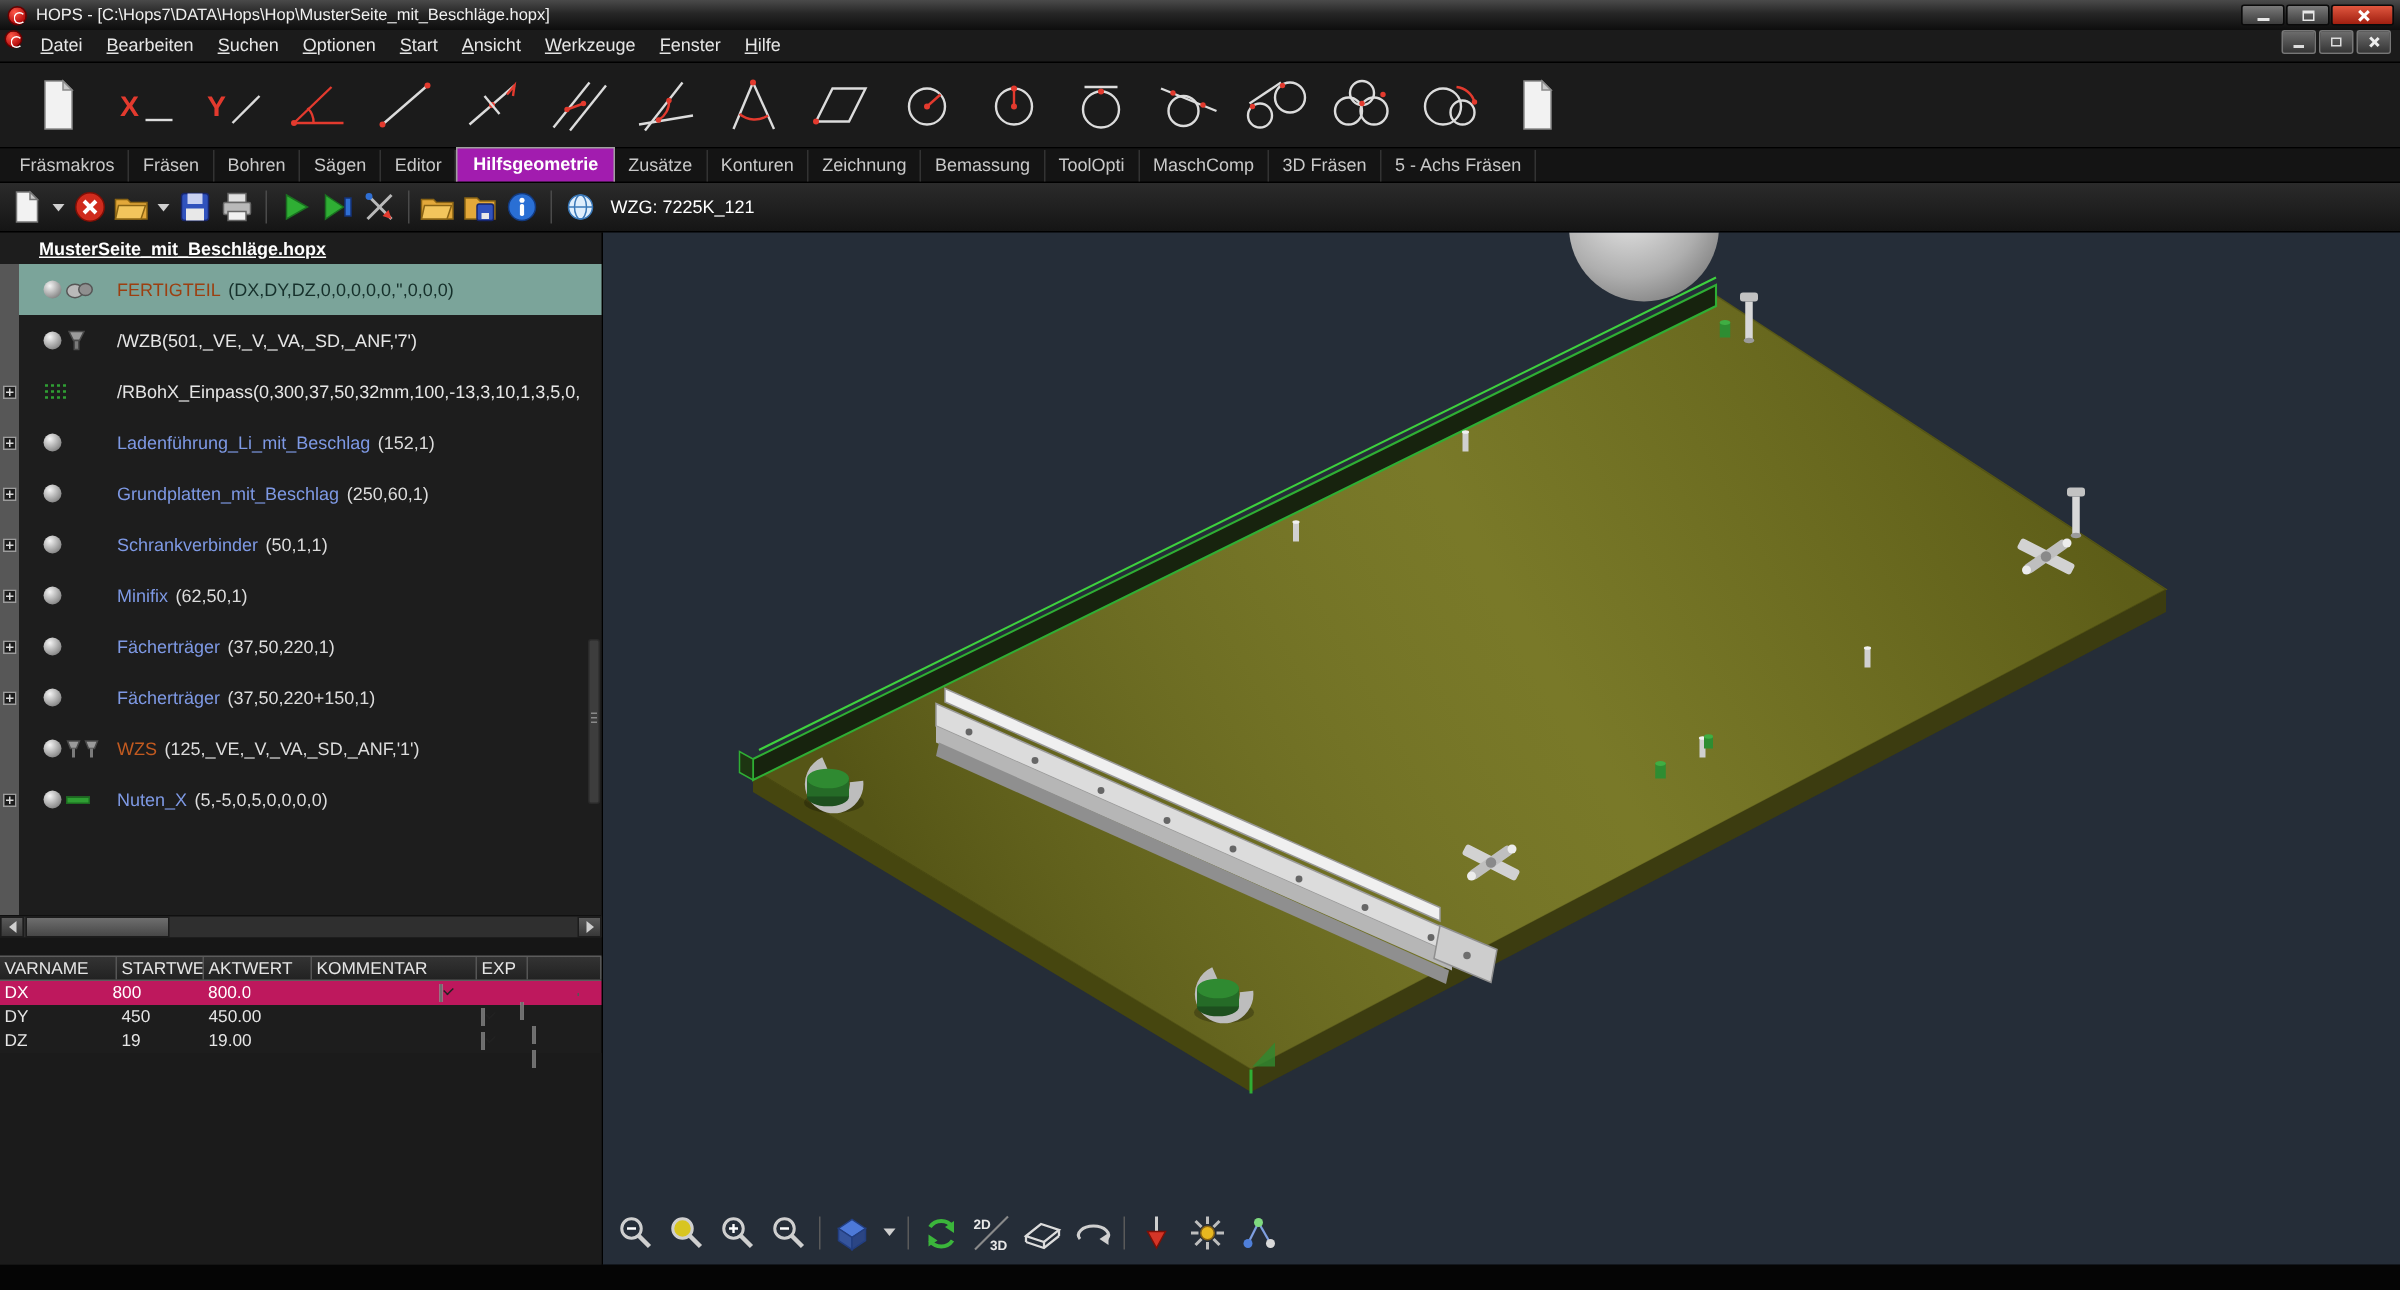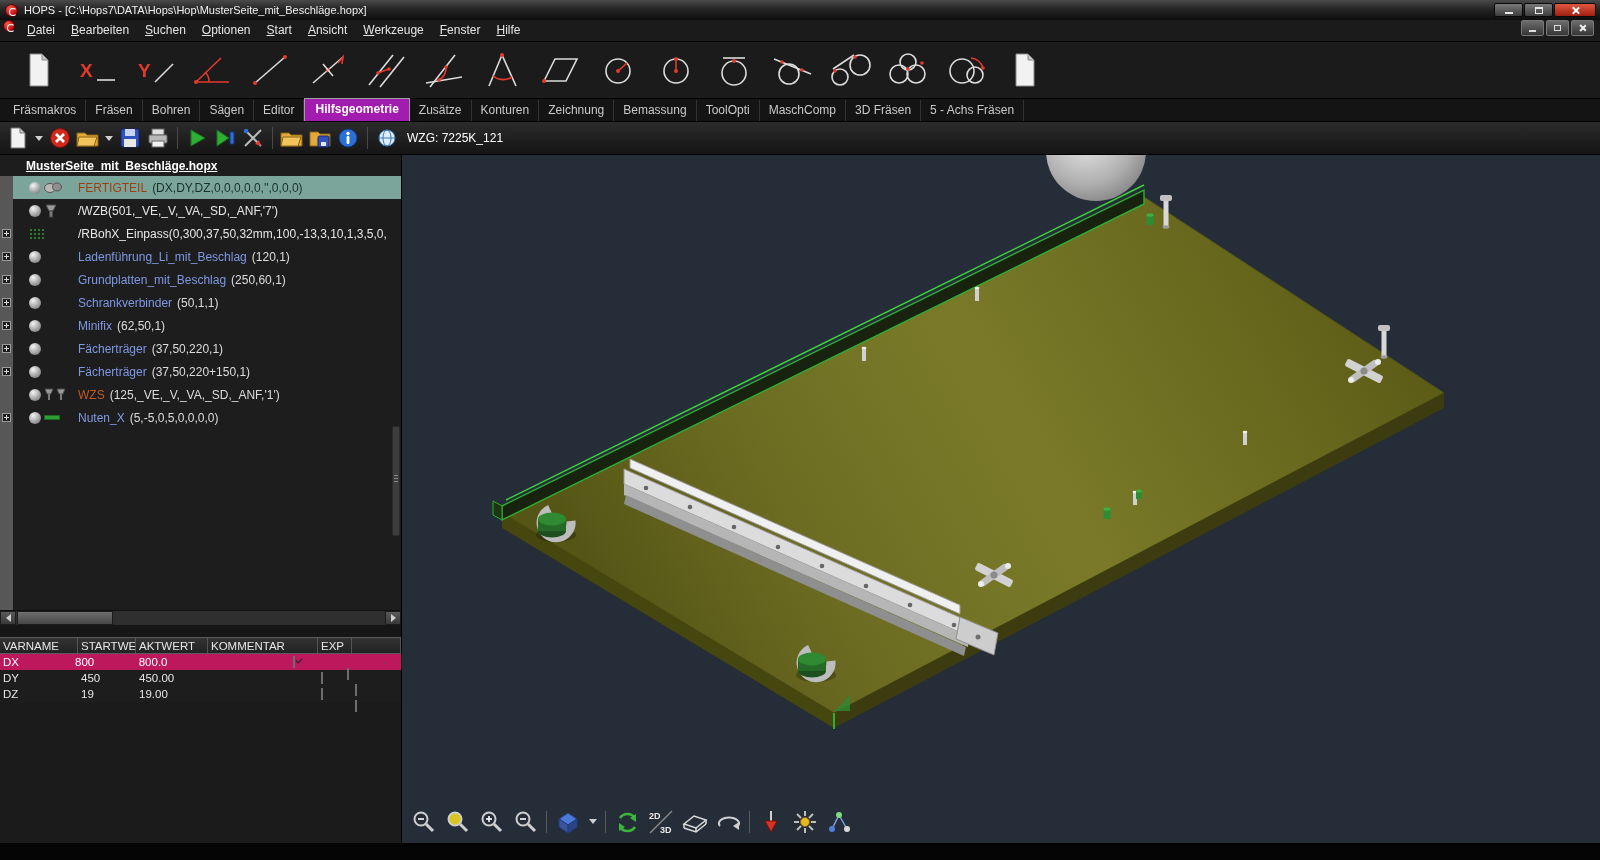--- a/index.html
+++ b/index.html
@@ -54,21 +54,21 @@
 
   
   .content { display:flex; height:688px; }
 
   
   .left { width:402px; background:#1d1d1d; display:flex; flex-direction:column; border-right:1px solid #000; position:relative; }
   .tree-header { height:21px; display:flex; align-items:center; color:#fff; font-size:12px; padding-left:26px; }
   .fname { font-weight:bold; text-decoration:underline; white-space:nowrap; }
   .zeile { margin-left:auto; margin-right:46px; font-size:11px; color:#e8e8e8;margin-top:44px; }
   .tree-body { height:434px; position:relative; background:linear-gradient(90deg,#575757 0 13px,#1d1d1d 13px); }
-  .trow { height:23px; display:flex; align-items:center; font-size:12px; color:#e4e4e4; padding-left:2px; white-space:nowrap; }
+  .trow { height:34px; display:flex; align-items:center; font-size:12px; color:#e4e4e4; padding-left:2px; white-space:nowrap; }
   .trow.sel { background:linear-gradient(90deg, rgba(0,0,0,0) 0 13px, #7ba49a 13px); }
   .gutter { width:11px; display:flex; align-items:center; flex:0 0 auto; }
   .plus { width:9px; height:9px; border:1px solid #9d9d9d; background:#1d1d1d; position:relative; }
   .plus::before { content:""; position:absolute; left:1px; top:3px; width:5px; height:1px; background:#d8d8d8; }
   .plus::after { content:""; position:absolute; left:3px; top:1px; width:1px; height:5px; background:#d8d8d8; }
   .nico { margin-left:16px; width:48px; display:flex; align-items:center; gap:3px; flex:0 0 auto; }
   .ncirc { width:12px; height:12px; border-radius:50%; background:radial-gradient(circle at 35% 30%, #f4f4f4, #969696 65%, #606060); flex:0 0 auto; }
   .nlab { margin-left:1px; }
   .npar { margin-left:5px; color:#dcdcdc; }
   .t-orange { color:#c25a20; }
@@ -445,21 +445,21 @@
           <span class="npar"></span>
         </div>
         <div class="trow">
           <span class="gutter">
               <span class="plus"></span>
             </span>
           <span class="nico">
               <span class="ncirc"></span>
             </span>
           <span class="nlab t-blue">Ladenführung_Li_mit_Beschlag</span>
-          <span class="npar">(120,1)</span>
+          <span class="npar">(152,1)</span>
         </div>
         <div class="trow">
           <span class="gutter">
               <span class="plus"></span>
             </span>
           <span class="nico">
               <span class="ncirc"></span>
             </span>
           <span class="nlab t-blue">Grundplatten_mit_Beschlag</span>
           <span class="npar">(250,60,1)</span>

